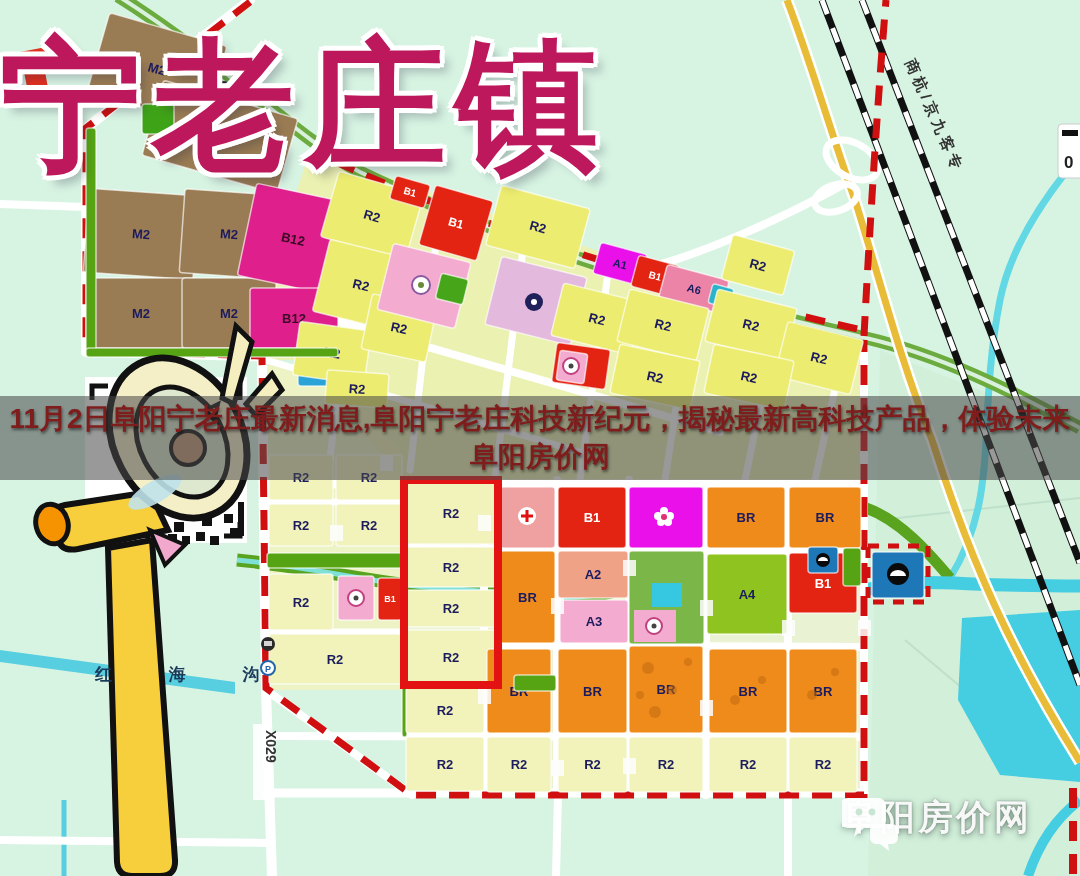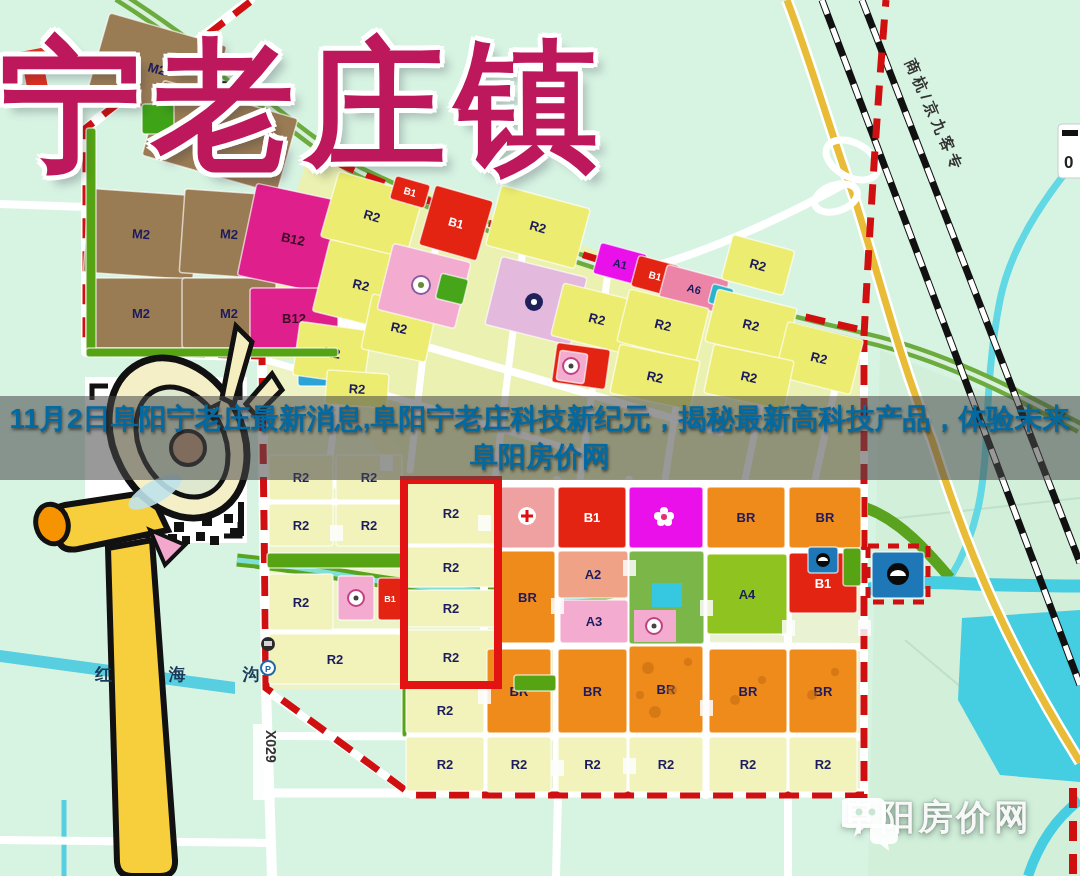--- a/index.html
+++ b/index.html
@@ -7,21 +7,21 @@
          font-family:"Liberation Sans","DejaVu Sans",sans-serif;}
   .stage svg{position:absolute;left:0;top:0;}
   .town-title{position:absolute;top:28px;left:0;width:1050px;text-align:left;z-index:30;
     font-size:142px;font-weight:900;color:#be185d;letter-spacing:10px;line-height:1.1;
     text-shadow:5px 0 0 #fff,-5px 0 0 #fff,0 5px 0 #fff,0 -5px 0 #fff,
       4px 4px 0 #fff,-4px -4px 0 #fff,4px -4px 0 #fff,-4px 4px 0 #fff,
       8px 9px 10px rgba(40,40,60,.28);}
   .banner{position:absolute;top:396px;left:0;width:1080px;height:84px;z-index:40;
     background:rgba(74,74,74,.56);display:flex;flex-direction:column;justify-content:center;
     align-items:center;}
-  .banner .line{color:#0369a1;font-weight:900;font-size:28px;line-height:38px;white-space:nowrap;
+  .banner .line{color:#7f1d1d;font-weight:900;font-size:28px;line-height:38px;white-space:nowrap;
     text-shadow:1px 2px 3px rgba(0,0,0,.5);}
   .watermark{position:absolute;left:842px;top:794px;z-index:45;display:flex;align-items:center;
     gap:8px;color:rgba(252,252,252,.96);font-size:35px;font-weight:700;letter-spacing:3px;
     text-shadow:0 2px 6px rgba(60,85,70,.65),0 0 2px rgba(120,140,130,.8);}
   .map-label{font-weight:700;}
 </style>
 </head>
 <body>
 
 <div class="stage">

